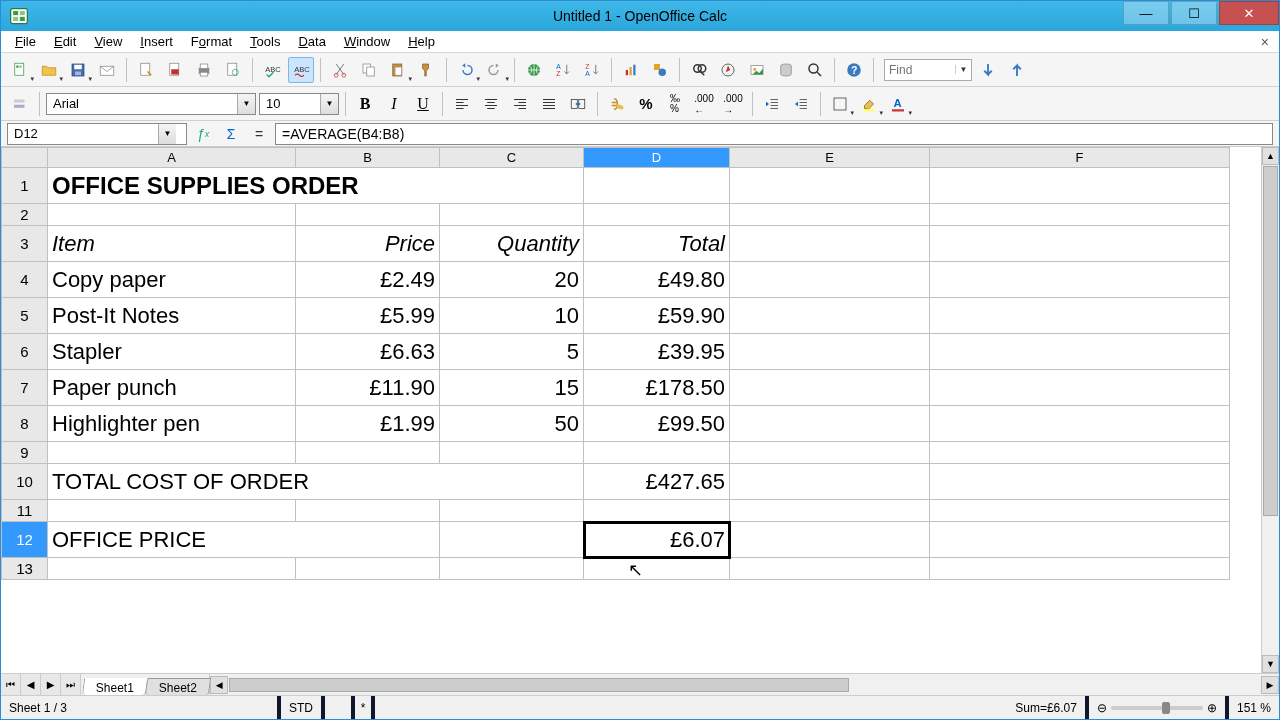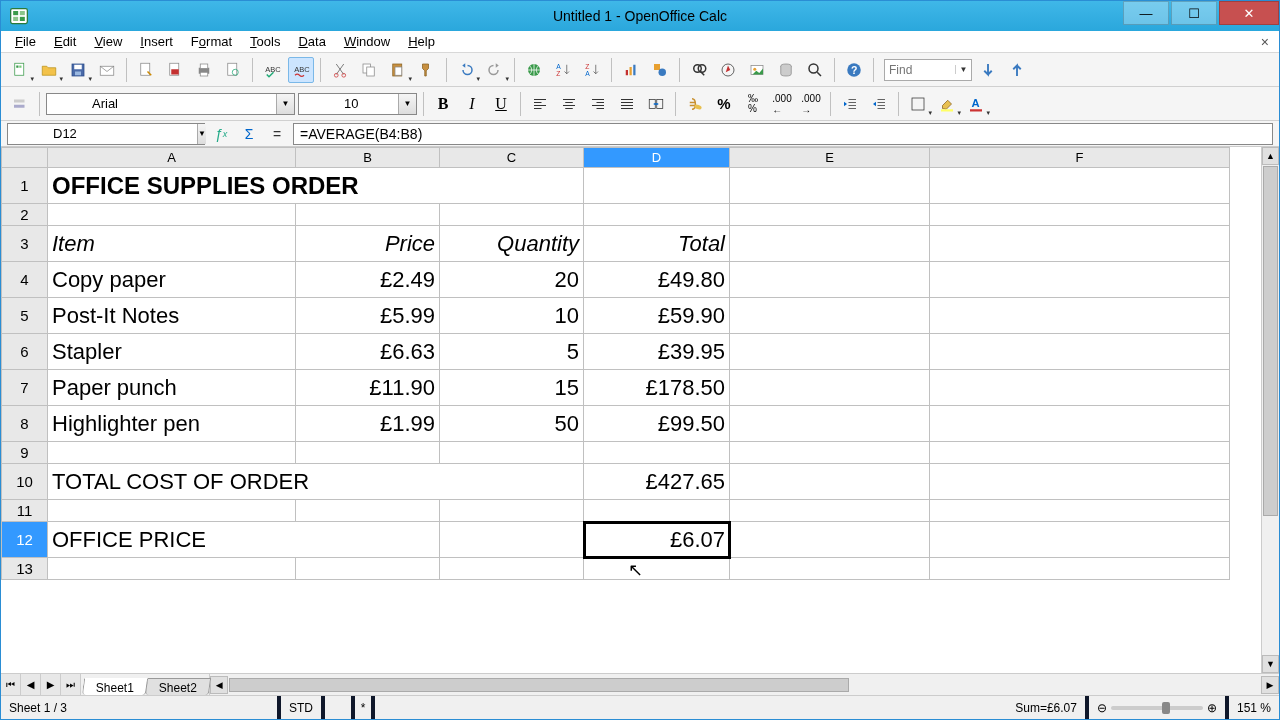--- a/index.html
+++ b/index.html
@@ -26,27 +26,27 @@
   .tbtn { width: 26px; height: 26px; display: flex; align-items: center; justify-content: center; border: 1px solid transparent; border-radius: 2px; position: relative; }
   .tbtn svg { width: 18px; height: 18px; }
   .tbtn .dd { position: absolute; right: -2px; bottom: -1px; font-size: 7px; color: #333; }
   .sep { width: 1px; height: 24px; background: #c0c0c0; margin: 0 3px; }
   .findbox { display: flex; align-items: center; border: 1px solid #aaa; height: 22px; background: #fff; margin-left: 4px; }
   .findbox input { border: none; width: 70px; padding: 0 4px; font-size: 12px; color: #15803d; outline: none; }
   .findbox .dd2 { width: 16px; text-align: center; border-left: 1px solid #ccc; font-size: 8px; color: #333; }
   
   
   .fmtbar { height: 34px; background: #f5f5f5; border-bottom: 1px solid #d0d0d0; display: flex; align-items: center; padding: 0 6px; gap: 3px; }
-  .combo { display: flex; border: 1px solid #888; height: 22px; background: #fff; padding-left: 39px; }
+  .combo { display: flex; border: 1px solid #888; height: 22px; background: #fff; }
   .combo input { border: none; padding: 0 6px; font-size: 13px; outline: none; }
   .combo .ddbtn { width: 18px; height: 20px; background: linear-gradient(#f5f5f5,#ddd); border-left: 1px solid #aaa; display: flex; align-items: center; justify-content: center; font-size: 8px; }
   
   
   .fbar { height: 26px; background: #f5f5f5; border-bottom: 1px solid #ccc; display: flex; align-items: center; padding: 0 6px; gap: 4px; }
-  .cellref { width: 198px; }
+  .cellref { width: 180px; }
   .formula-input { flex: 1; height: 22px; border: 1px solid #888; background: #fff; padding: 0 6px; font-size: 14px; }
   .fxbtn { width: 24px; height: 22px; display: flex; align-items: center; justify-content: center; font-size: 14px; font-style: italic; color: #2a6; }
   
   
   .gridarea { flex: 1; display: flex; background: #fff; position: relative; overflow: hidden; }
   .grid { flex: 1; position: relative; }
   table.sheet { border-collapse: collapse; table-layout: fixed; }
   table.sheet th, table.sheet td { border: 1px solid #c0c0c0; padding: 0; overflow: hidden; white-space: nowrap; }
   table.sheet th { background: #e8e8e8; font-weight: normal; text-align: center; font-size: 13px; height: 20px; }
   table.sheet th.rowh { width: 46px; text-align: center; font-size: 15px; }

